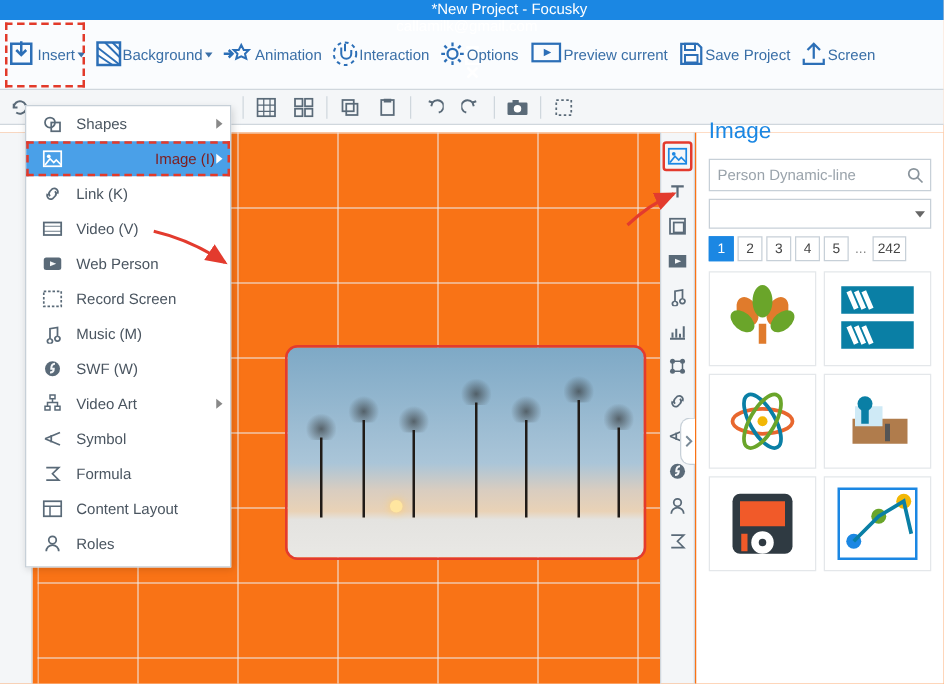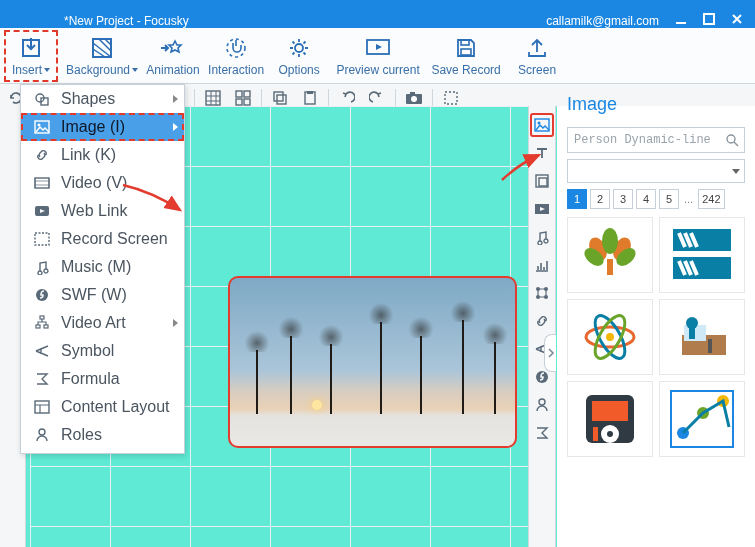--- a/index.html
+++ b/index.html
@@ -8,44 +8,45 @@
     font-family: "Segoe UI", Tahoma, sans-serif;
     font-size: 12px;
     background: #fff;
     width: 755px;
     height: 547px;
     overflow: hidden;
     position: relative;
   }
   
   .titlebar {
-    height: 28px;
+    height: 16px;
     background: #1b87e3;
     color: #fff;
     display: flex;
-    align-items: flex-end;
+    align-items: center;
     padding: 0 4px;
+    flex-direction: column;
   }
   .titlebar .title { flex: 1; font-size: 12px; padding-left: 60px; }
   .titlebar .email { font-size: 12px; padding-right: 8px; }
   .winbtn { width: 28px; height: 18px; display:flex; align-items:center; justify-content:center; color:#fff; }
   .winbtn svg { display:block; }
   
   .ribbon {
     height: 56px;
     background: #fafcfe;
     border-bottom: 1px solid #d0d7dd;
     display: flex;
     align-items: center;
     padding: 0 4px;
     gap: 8px;
   }
   .ritem {
     display: flex;
-    flex-direction: column;
+    flex-direction: row;
     align-items: center;
     justify-content: center;
     color: #3a6fa7;
     font-size: 12px;
     min-width: 54px;
     height: 52px;
     position: relative;
   }
   .ritem .ricon { color:#2c6fb7; padding-top:2px; }
   .ritem .rlabel { margin-top: 1px; font-size: 12px; display:flex; align-items:center; gap:2px; }
@@ -61,21 +62,21 @@
     gap:6px;
     padding:0 4px;
   }
   .tbtn { width:24px; height:22px; display:flex; align-items:center; justify-content:center; color:#5a6a78; border-radius:2px;}
   .tbtn svg { display:block; }
   .tsep { width:1px; height:18px; background:#cfd7dd; }
   
   .main {
     position:absolute;
     top:106px; left:0; right:0; bottom:0;
-    background:#5eead4;
+    background:#f97316;
   }
   .grid {
     position:absolute;
     left:30px; right:200px; top:0; bottom:0;
     background-image:
       linear-gradient(to right,#eceff1 1px,transparent 1px),
       linear-gradient(to bottom,#eceff1 1px,transparent 1px);
     background-size: 80px 60px;
   }
   .leftgutter {
@@ -94,25 +95,25 @@
     box-shadow:1px 2px 6px rgba(0,0,0,0.15);
     z-index:50;
     padding-bottom:4px;
   }
   .mitem {
     display:flex; align-items:center;
     height:28px;
     padding:0 12px;
     gap:10px;
     color:#4a5560;
-    font-size:16px;
+    font-size:12px;
     position:relative;
   }
   .mitem .micon { width:18px; color:#5a6a78; display:flex; align-items:center; justify-content:center; }
-  .mitem.selected { background:#4aa0e8; color:#0f172a; }
+  .mitem.selected { background:#4aa0e8; color:#7f1d1d;justify-content:space-between; }
   .mitem.selected .micon { color:#fff; }
   .mitem.dashed { outline:2px dashed #e23a2a; outline-offset:-2px; }
   .mchev { position:absolute; right:6px; width:0;height:0;border-top:4px solid transparent;border-bottom:4px solid transparent;border-left:5px solid #888; }
   
   .canvas-image {
     position:absolute;
     left:198px; top:170px;
     width:289px; height:172px;
     border:2px solid #e33b2e;
     border-radius:10px;
@@ -158,21 +159,21 @@
   }
   .rightpanel .content { padding:0 10px; margin-top:-14px;}
   .addlocal {
     height:28px; border:2px solid #e33b2e;
     display:flex; align-items:center; padding:0 8px;
     font-size:12px; color:#333; margin-bottom:10px;
   }
   .rsearch {
     position:relative; height:26px; border:1px solid #c7d0d8;
     display:flex; align-items:center; padding:0 22px 0 6px;
-    color:#9aa3ab; font-size:12px; margin-bottom:6px;font-family:Liberation Mono, monospace;
+    color:#9aa3ab; font-size:12px; margin-bottom:6px;
   }
   .rsearch .sicon { position:absolute; right:5px; top:5px; color:#8a949c; }
   .rselect { height:24px; border:1px solid #c7d0d8; margin-bottom:6px; display:flex; align-items:center; justify-content:flex-end; padding-right:4px; color:#666;}
   .rc { width:0;height:0;border-left:4px solid transparent;border-right:4px solid transparent;border-top:5px solid #666; }
   .pager { display:flex; gap:3px; align-items:center; margin-bottom:8px; }
   .pbtn { min-width:20px; height:20px; border:1px solid #c7d0d8; display:flex;align-items:center;justify-content:center; font-size:11px; color:#444; background:#fff; padding:0 3px;}
   .pbtn.active { background:#1b87e3; color:#fff; border-color:#1b87e3; }
   .pell { color:#888; font-size:11px; padding:0 2px;}
   .thumbgrid { display:grid; grid-template-columns:1fr 1fr; gap:6px; }
   .thumb { height:76px; border:1px solid #e4e7ea; display:flex;align-items:center;justify-content:center; background:#fff; overflow:hidden;}
@@ -276,21 +277,21 @@
   </div>
   <div class="ritem" style="min-width:72px">
     <div class="ricon">
       <svg width="22" height="22">
           <path d="M3 3 h13 l3 3 v13 h-16 z" fill="none" stroke="#2c6fb7" stroke-width="1.8"></path>
           <rect x="6" y="3" width="8" height="5" fill="none" stroke="#2c6fb7" stroke-width="1.6"></rect>
           <rect x="6" y="12" width="10" height="6" fill="none" stroke="#2c6fb7" stroke-width="1.6"></rect>
         </svg>
     </div>
     <div class="rlabel">
-        <span>Save Record</span>
+        <span>Save Project</span>
       </div>
   </div>
   <div class="ritem">
     <div class="ricon">
       <svg width="22" height="22">
           <path d="M11 15 v-12 M6 8 l5 -5 l5 5" fill="none" stroke="#2c6fb7" stroke-width="1.8"></path>
           <path d="M3 15 v4 h16 v-4" fill="none" stroke="#2c6fb7" stroke-width="1.8"></path>
         </svg>
     </div>
     <div class="rlabel">
@@ -403,21 +404,21 @@
       </span>
     <span>Video (V)</span>
   </div>
   <div class="mitem">
     <span class="micon">
         <svg width="16" height="16">
           <rect x="1" y="3" width="14" height="10" rx="2" fill="currentColor"></rect>
           <path d="M6 6 l5 2 l-5 2 z" fill="#f4f6f8"></path>
         </svg>
       </span>
-    <span>Web Link</span>
+    <span>Web Person</span>
   </div>
   <div class="mitem">
     <span class="micon">
         <svg width="16" height="16">
           <rect x="1" y="2" width="14" height="12" fill="none" stroke="currentColor" stroke-width="1.4" stroke-dasharray="2 1.5"></rect>
         </svg>
       </span>
     <span>Record Screen</span>
   </div>
   <div class="mitem">

